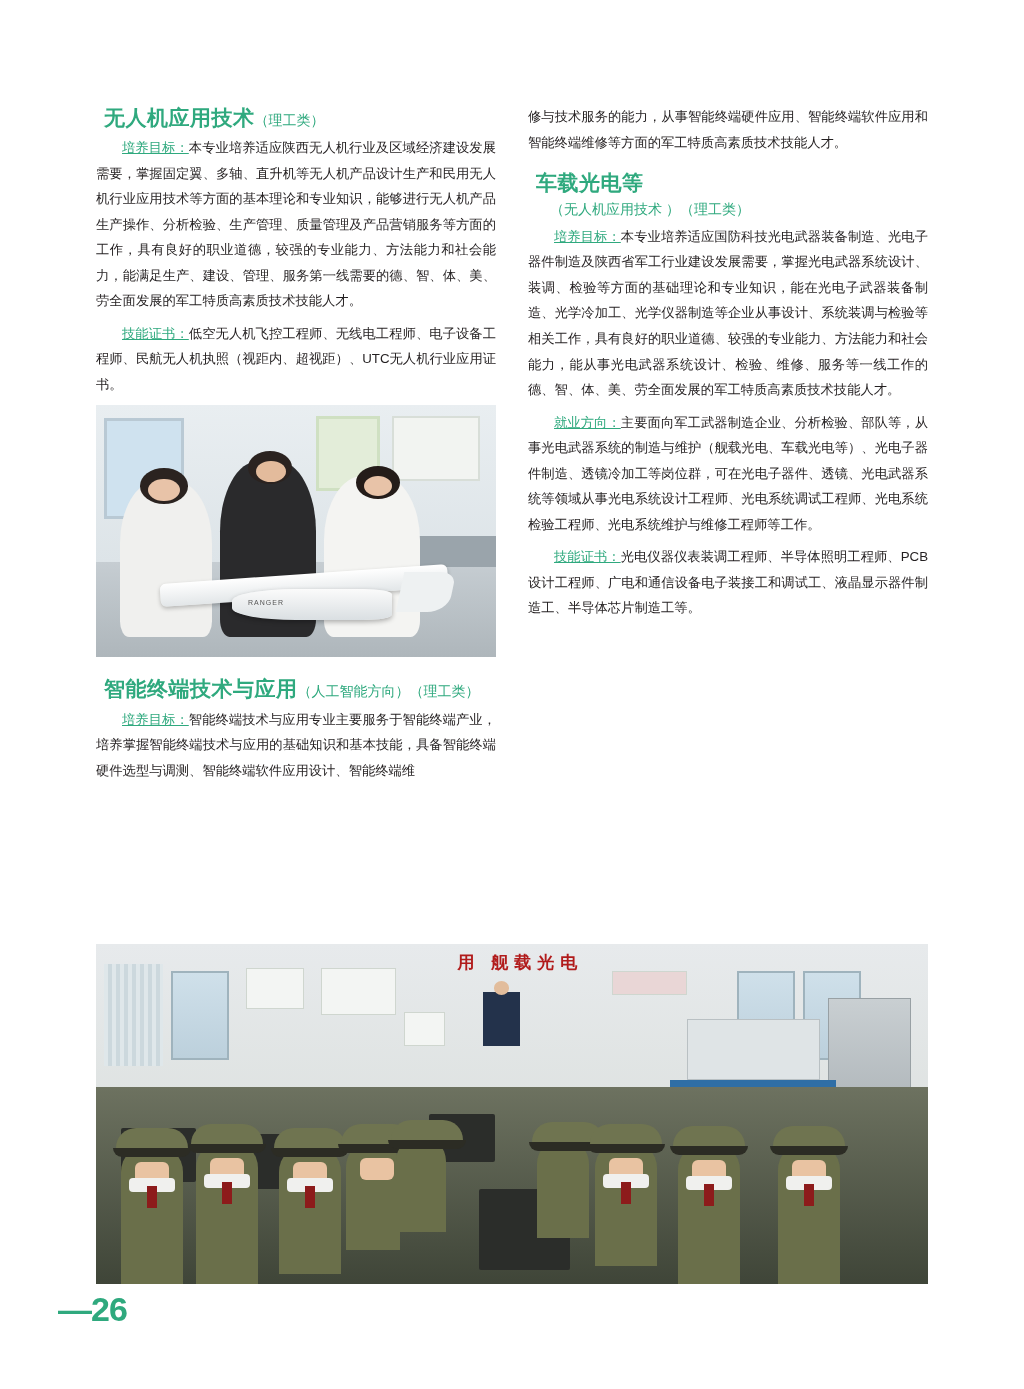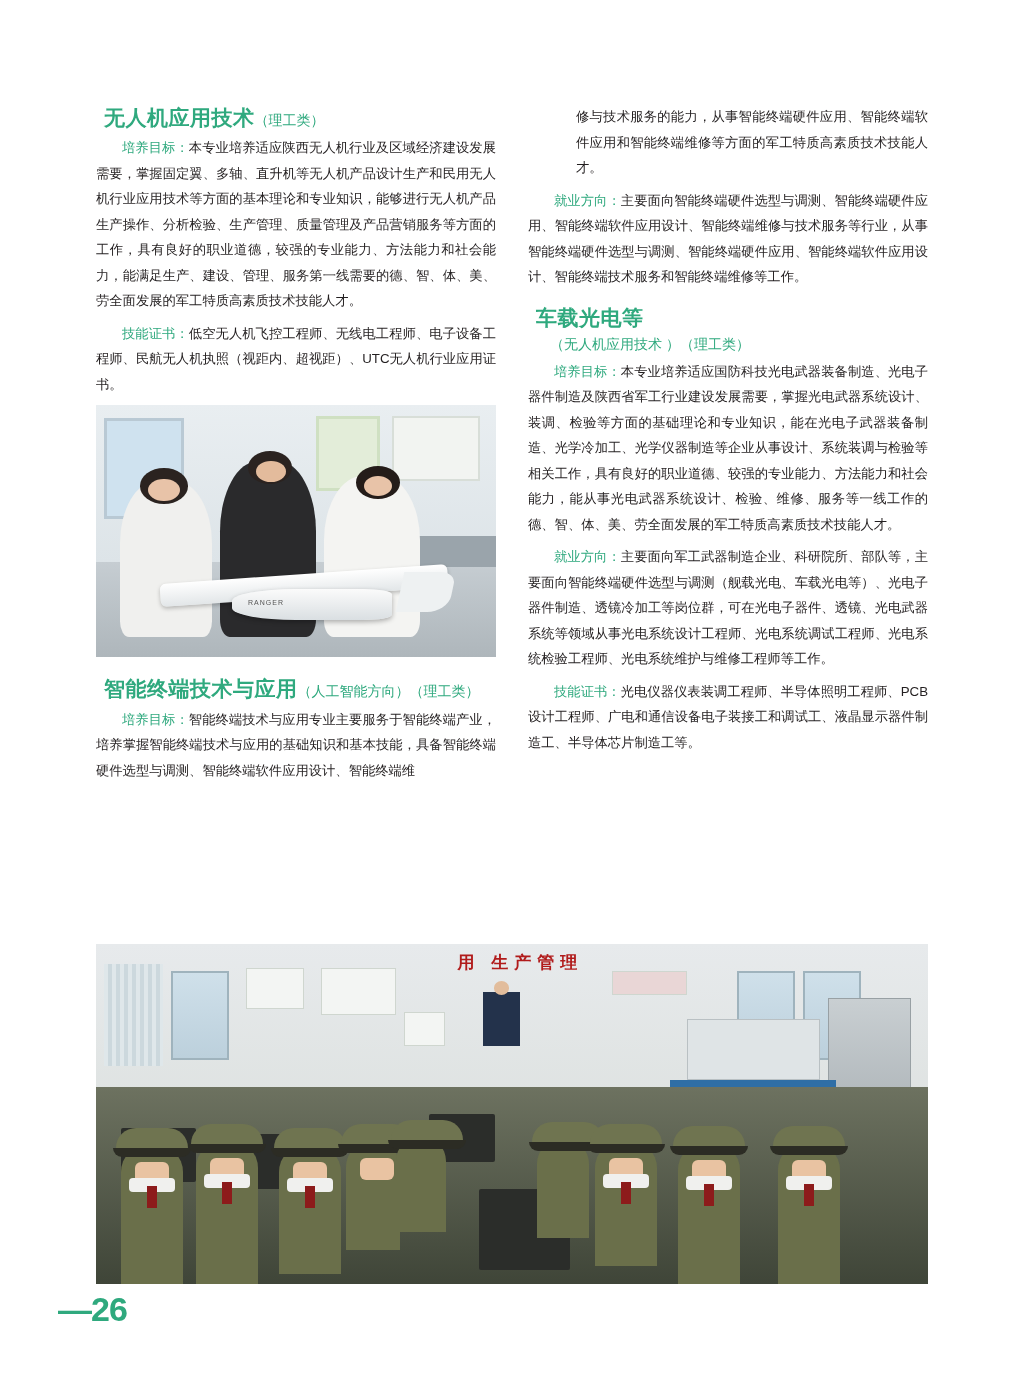--- a/index.html
+++ b/index.html
@@ -57,23 +57,24 @@
   }
   p.para {
     font-size: 13.3px;
     line-height: 1.92;
     margin: 0 0 7px 0;
     text-align: justify;
     text-justify: inter-ideograph;
     text-indent: 26px;
     color: #231f20;
   }
-  p.para.noindent { text-indent: 0; margin-left: 48px; }
+  p.para.noindent { text-indent: 0; }
   .lbl {
     color: #2fa97e;
+    text-decoration: underline;
   }
   .photo {
     position: relative;
     overflow: hidden;
     border: 0;
   }
   
   .photo1 {
     margin-top: 8px;
     width: 400px;
@@ -283,54 +284,51 @@
       <p class="para">
         <span class="lbl">培养目标：</span><span>智能终端技术与应用专业主要服务于智能终端产业，培养掌握智能终端技术与应用的基础知识和基本技能，具备智能终端硬件选型与调测、智能终端软件应用设计、智能终端维</span>
       </p>
 
     </div>
 
     <div class="col col-right">
 
       <p class="para noindent">修与技术服务的能力，从事智能终端硬件应用、智能终端软件应用和智能终端维修等方面的军工特质高素质技术技能人才。</p>
 
-      <p class="para">
-        <span class="lbl">就业方向：</span><span>主要面向智能终端硬件选型与调测、智能终端硬件应用、智能终端软件应用设计、智能终端维修与技术服务等行业，从事智能终端硬件选型与调测、智能终端硬件应用、智能终端软件应用设计、智能终端技术服务和智能终端维修等工作。</span>
-      </p>
 
 
       <h2 class="major-title" style="margin-top:14px;">车载光电等</h2>
       <div class="title-line2">（无人机应用技术 ）（理工类）</div>
 
       <p class="para">
         <span class="lbl">培养目标：</span><span>本专业培养适应国防科技光电武器装备制造、光电子器件制造及陕西省军工行业建设发展需要，掌握光电武器系统设计、装调、检验等方面的基础理论和专业知识，能在光电子武器装备制造、光学冷加工、光学仪器制造等企业从事设计、系统装调与检验等相关工作，具有良好的职业道德、较强的专业能力、方法能力和社会能力，能从事光电武器系统设计、检验、维修、服务等一线工作的德、智、体、美、劳全面发展的军工特质高素质技术技能人才。</span>
       </p>
 
       <p class="para">
-        <span class="lbl">就业方向：</span><span>主要面向军工武器制造企业、科研院所、部队等，主要面向智能终端硬件选型与调测（舰载光电、车载光电等）、光电子器件制造、透镜冷加工等岗位群，可在光电子器件、透镜、光电武器系统等领域从事光电系统设计工程师、光电系统调试工程师、光电系统检验工程师、光电系统维护与维修工程师等工作。</span>
+        <span class="lbl">就业方向：</span><span>主要面向军工武器制造企业、分析检验、部队等，从事光电武器系统的制造与维护（舰载光电、车载光电等）、光电子器件制造、透镜冷加工等岗位群，可在光电子器件、透镜、光电武器系统等领域从事光电系统设计工程师、光电系统调试工程师、光电系统检验工程师、光电系统维护与维修工程师等工作。</span>
       </p>
 
       <p class="para">
         <span class="lbl">技能证书：</span><span>光电仪器仪表装调工程师、半导体照明工程师、PCB设计工程师、广电和通信设备电子装接工和调试工、液晶显示器件制造工、半导体芯片制造工等。</span>
       </p>
 
     </div>
   </div>
 
   <div class="photo photo2">
     <div class="p2-wall"></div>
     <div class="p2-curtain"></div>
     <div class="p2-win" style="left:9%;"></div>
     <div class="p2-win" style="left:77%;"></div>
     <div class="p2-win" style="left:85%;"></div>
     <div class="p2-poster" style="left:18%;top:7%;width:7%;height:12%;"></div>
     <div class="p2-poster" style="left:27%;top:7%;width:9%;height:14%;"></div>
     <div class="p2-poster" style="left:37%;top:20%;width:5%;height:10%;"></div>
     <div class="p2-poster" style="left:62%;top:8%;width:9%;height:7%;background:#e9d6d6;"></div>
-    <div class="p2-banner">用 生产管理</div>
+    <div class="p2-banner">用 舰载光电</div>
     <div class="p2-eqp"></div>
     <div class="p2-cab"></div>
     <div class="p2-bench"></div>
     <div class="p2-teacher-body"></div>
     <div class="p2-teacher-head"></div>
     <div class="p2-floor"></div>
 
     <div class="p2-monitor" style="left:3%;top:54%;width:9%;height:16%;"></div>
     <div class="p2-monitor" style="left:14%;top:56%;width:9%;height:16%;"></div>
     <div class="p2-monitor" style="left:40%;top:50%;width:8%;height:14%;"></div>

